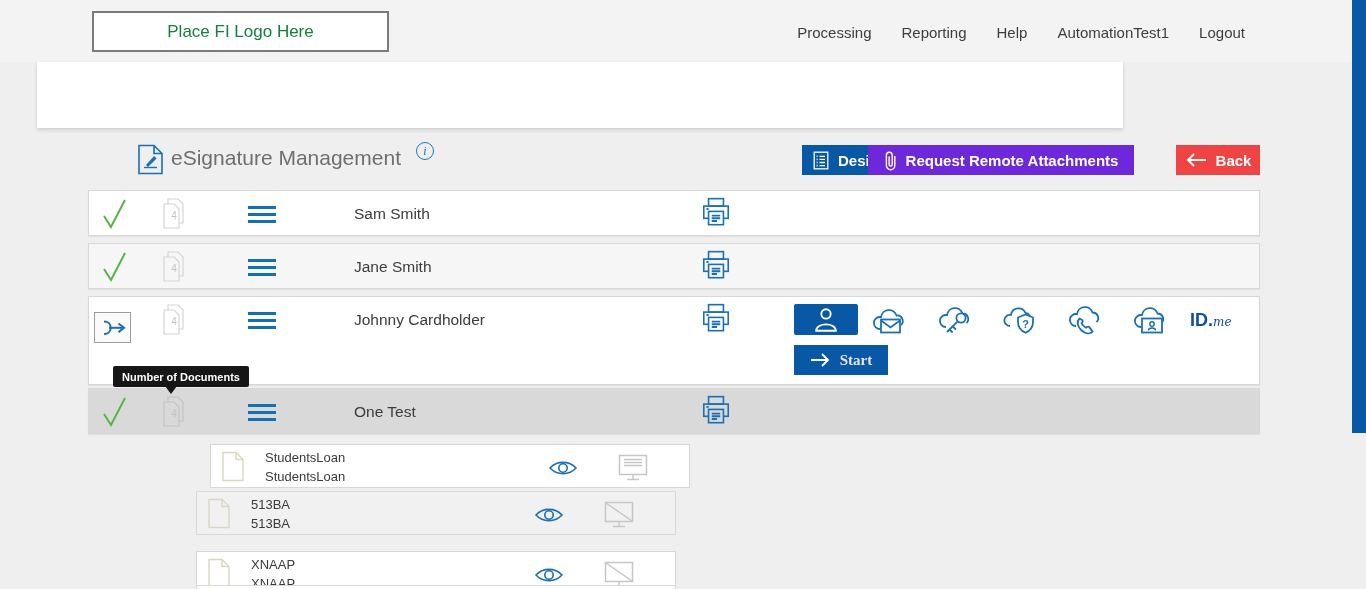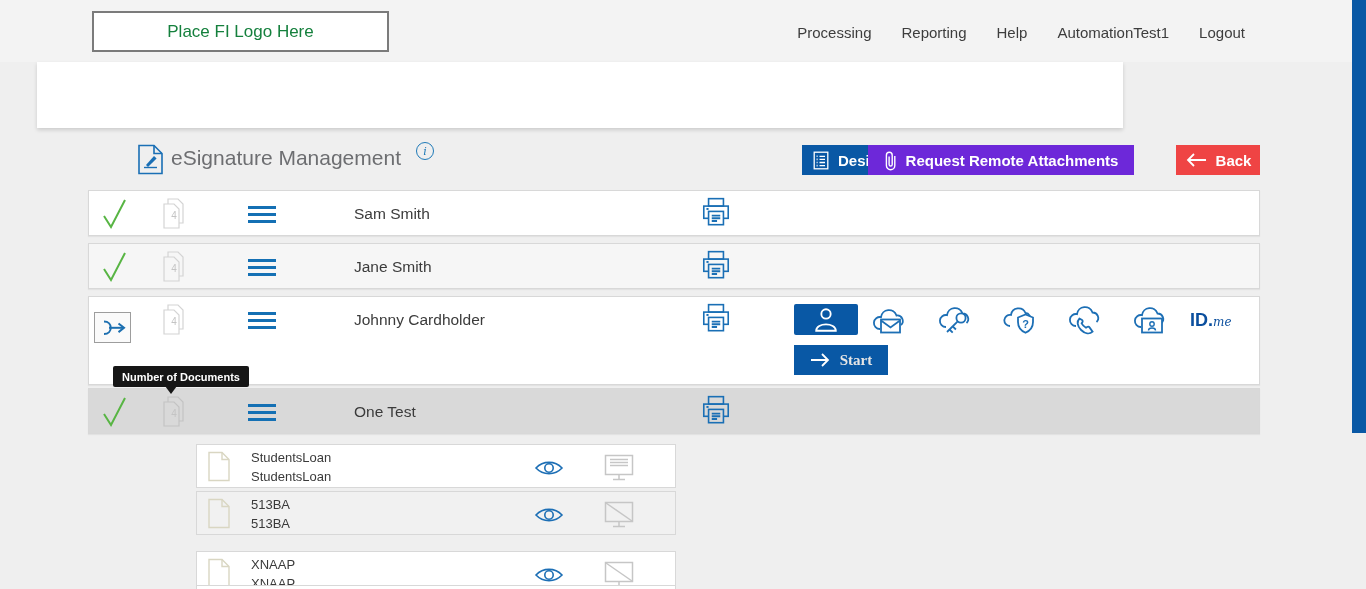--- a/index.html
+++ b/index.html
@@ -63,21 +63,21 @@
 
   
   .tooltip { position:absolute; left:113px; top:366px; height:21px; background:#161616; color:#fff;
              font-size:11px; font-weight:bold; display:flex; align-items:center; padding:8px 9px;
              border-radius:2px; z-index:50; }
   .tooltip-tail { position:absolute; left:165px; top:386px; width:0; height:0; z-index:50;
              border-left:6px solid transparent; border-right:6px solid transparent; border-top:8px solid #161616; }
 
   
   .subrow { position:absolute; left:196px; width:480px; height:44px; background:#fff; border:1px solid #d8d8d8; }
-  .subrow-1 { top:444px; }
+  .subrow-1 { top:444px;margin-left:14px; }
   .subrow-2 { top:491px; background:#f1f1f1; }
   .subrow-3 { top:514px;margin-top:37px; }
   .subrow-sliver { top:585px; height:4px; border-bottom:none; }
   .subdoc-ic  { position:absolute; left:10px; top:6px; }
   .subdoc-txt { position:absolute; left:54px; top:3px; font-size:13px; color:#3a3a3a; line-height:19px; }
   .eye-ic     { position:absolute; left:337px; top:13px; cursor:pointer; }
   .monitor-ic { position:absolute; left:406px; top:8px; }
 
   
   .scroll-thumb { position:absolute; left:1352px; top:0; width:14px; height:433px; background:#0958a5; cursor:pointer; }

